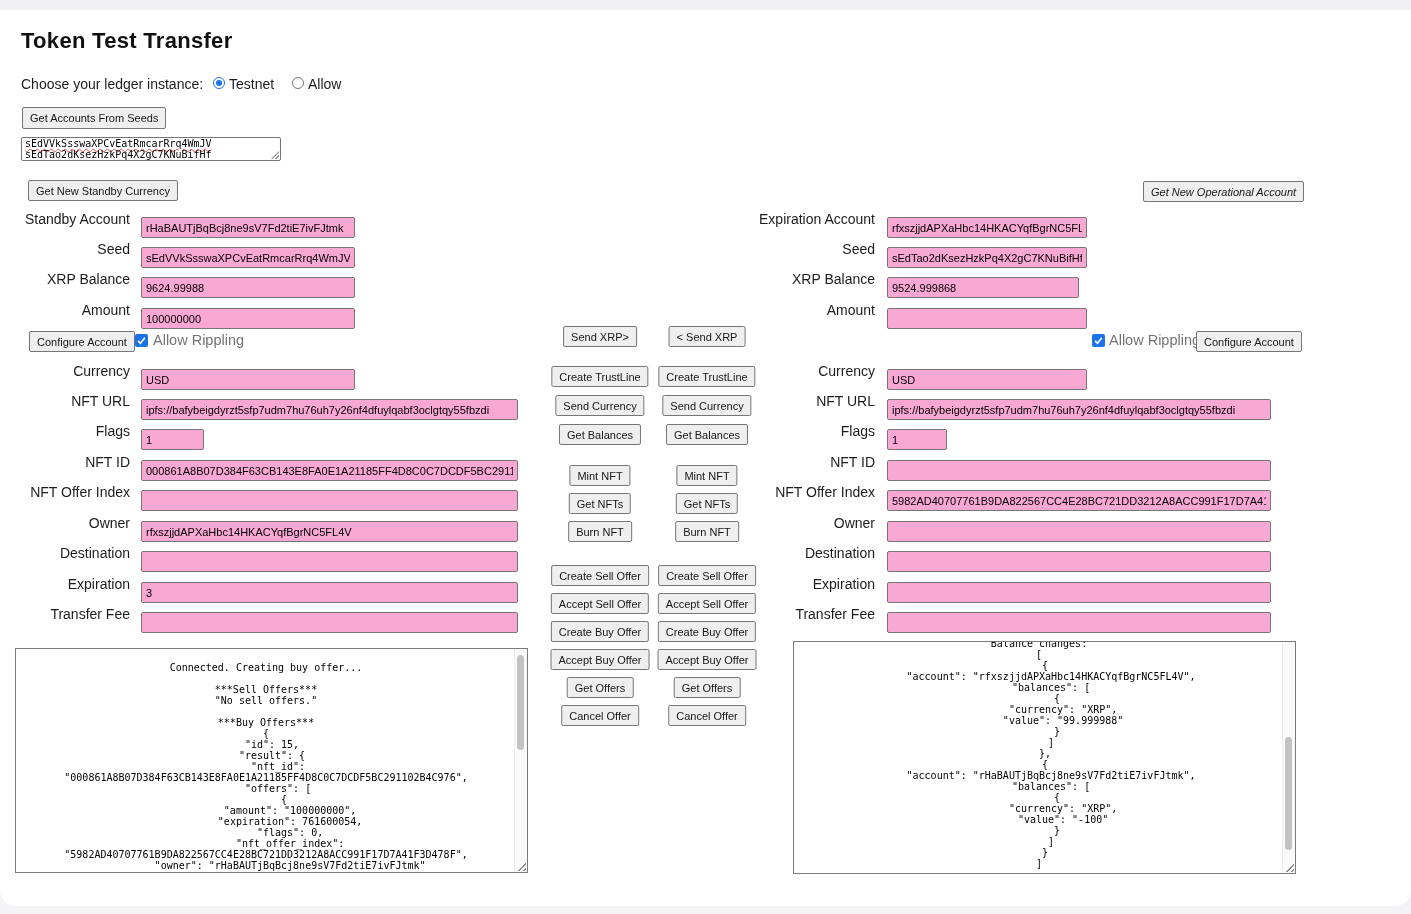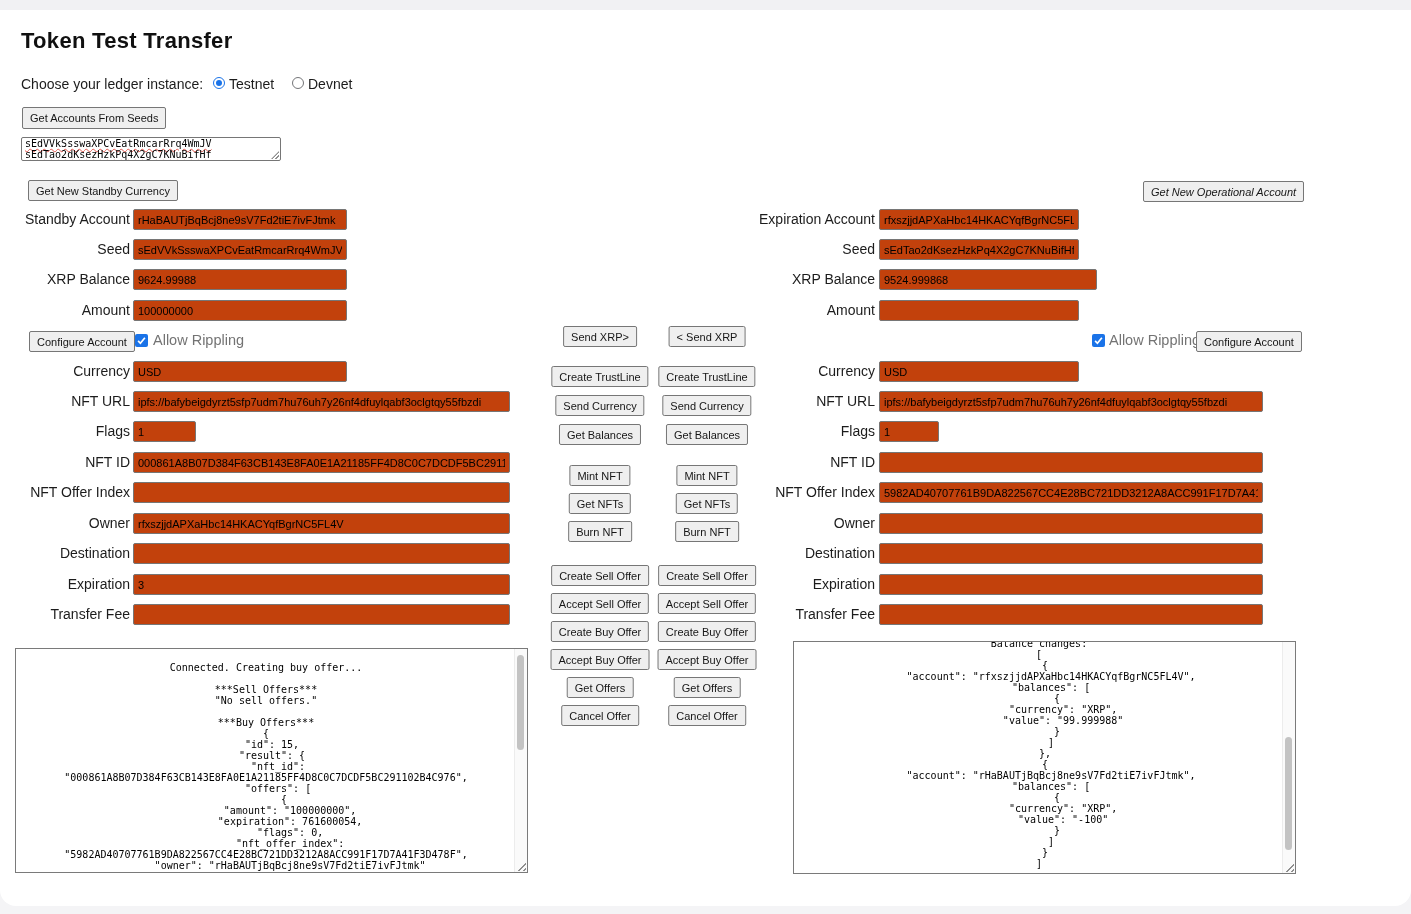--- a/index.html
+++ b/index.html
@@ -26,23 +26,23 @@
     position:absolute;box-sizing:border-box;height:21px;
     background:#efefef;border:1px solid #767676;border-radius:2px;
     font-family:"Liberation Sans",sans-serif;font-size:11px;color:#161616;
     padding:0 7px;display:inline-flex;align-items:center;white-space:nowrap;cursor:pointer;
   }
   .mid{transform:translateX(-50%);}
   .lblL{position:absolute;left:0;width:130px;text-align:right;font-size:14px;color:#1c1c1c;height:21px;line-height:21px;white-space:nowrap;}
   .lblR{position:absolute;left:655px;width:220px;text-align:right;font-size:14px;color:#1c1c1c;height:21px;line-height:21px;white-space:nowrap;}
   .inp{
     position:absolute;box-sizing:border-box;height:21px;
-    border:1px solid #767676;border-radius:2px;background:#c2410c;
+    border:1px solid #767676;border-radius:2px;background:#f9a8d4;
     font-family:"Liberation Sans",sans-serif;font-size:11px;color:#000;
-    padding:0 4px;margin:0;outline:none;
+    padding:0 4px;margin:8px;outline:none;
   }
   .cb{position:absolute;width:13px;height:13px;background:#1a73e8;border-radius:2px;display:flex;align-items:center;justify-content:center;}
   .cb svg{display:block;}
   .cblabel{position:absolute;font-size:14.5px;color:#737373;height:21px;line-height:21px;white-space:nowrap;}
   .seedbox{
     position:absolute;box-sizing:border-box;background:#fff;border:1px solid #767676;border-radius:2px;overflow:hidden;
   }
   .seedline{
     font-family:"DejaVu Sans Mono",monospace;font-size:10px;line-height:11px;color:#000;
     padding:0 3px;white-space:nowrap;
@@ -68,21 +68,21 @@
 <div class="chrome-strip"></div>
 
 <div class="card">
 
   <h1 class="title">Token Test Transfer</h1>
 
   <span class="stext" style="left:21px;top:65px;">Choose your ledger instance:</span>
   <span class="radio sel" style="left:213px;top:67px;"></span>
   <span class="stext" style="left:229px;top:65px;">Testnet</span>
   <span class="radio" style="left:292px;top:67px;"></span>
-  <span class="stext" style="left:308px;top:65px;">Devnet</span>
+  <span class="stext" style="left:308px;top:65px;">Allow</span>
 
   <button class="btn" style="left:22px;top:97px;height:22px;">Get Accounts From Seeds</button>
   <div class="seedbox" style="left:21px;top:127px;width:260px;height:24px;">
     <div class="seedline">sEdVVkSsswaXPCvEatRmcarRrq4WmJV</div>
     <div class="seedline">sEdTao2dKsezHzkPq4X2gC7KNuBifHf</div>
     <div class="grip" style="width:8px;height:8px;"></div>
   </div>
 
   <button class="btn" style="left:28px;top:170px;">Get New Standby Currency</button>
   <button class="btn" style="left:1143px;top:171px;font-style:italic;">Get New Operational Account</button>
@@ -134,21 +134,21 @@
   <label class="lblL" style="top:594px;">Transfer Fee</label>
   <input class="inp" style="left: 133px; top: 594px; width: 377px;" value="">
 
   <label class="lblR" style="top:199px;">Expiration Account</label>
   <input class="inp" style="left: 879px; top: 199px; width: 200px;" value="rfxszjjdAPXaHbc14HKACYqfBgrNC5FL4V">
 
   <label class="lblR" style="top:229px;">Seed</label>
   <input class="inp" style="left: 879px; top: 229px; width: 200px;" value="sEdTao2dKsezHzkPq4X2gC7KNuBifHf">
 
   <label class="lblR" style="top:259px;">XRP Balance</label>
-  <input class="inp" style="left: 879px; top: 259px; width: 218px;" value="9524.999868">
+  <input class="inp" style="left: 879px; top: 259px; width: 192px;" value="9524.999868">
 
   <label class="lblR" style="top:290px;">Amount</label>
   <input class="inp" style="left: 879px; top: 290px; width: 200px;" value="">
 
   <span class="cb" style="left:1092px;top:324px;">
     <svg width="11" height="11" viewBox="0 0 13 13">
         <polyline points="2.5,7 5.2,9.8 10.5,3.2" fill="none" stroke="#ffffff" stroke-width="2"></polyline>
       </svg>
   </span>
   <span class="cblabel" style="left:1109px;top:320px;">Allow Rippling</span>

